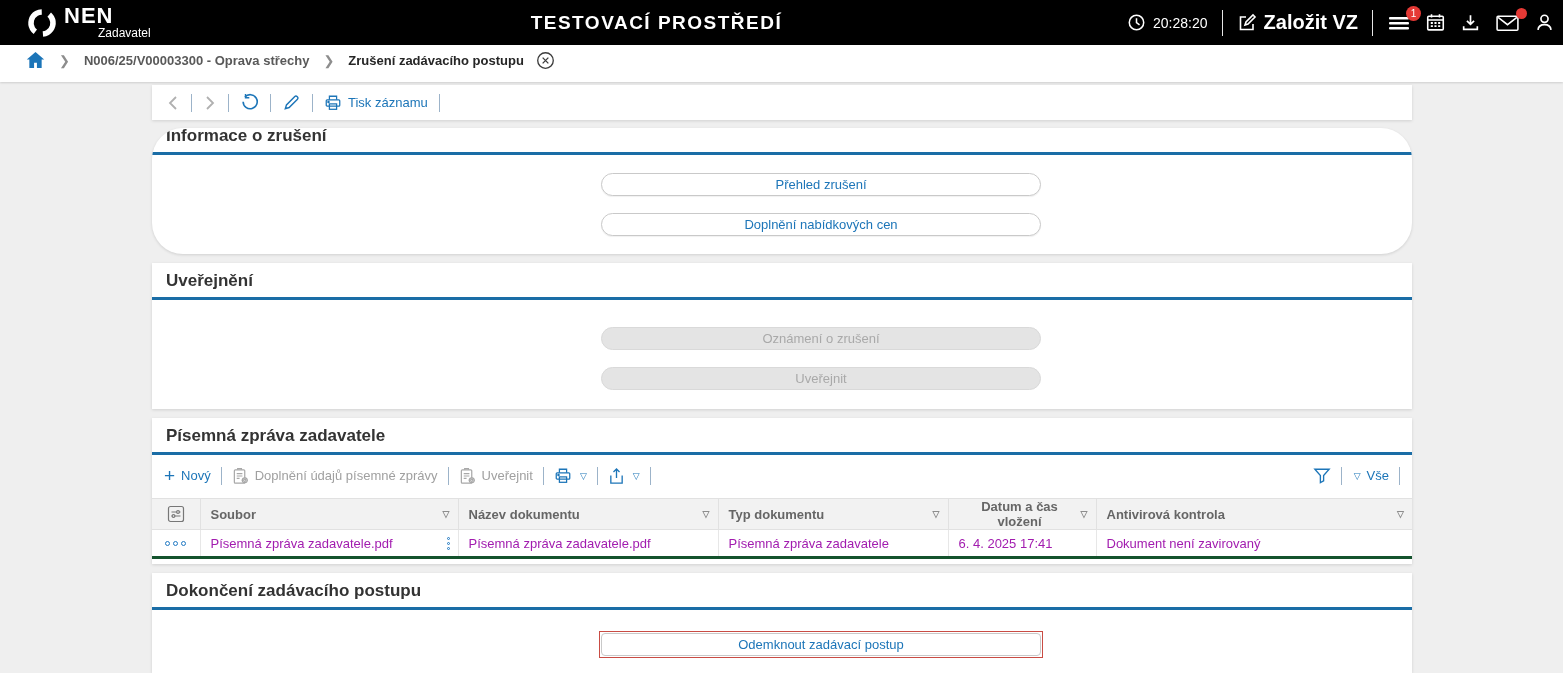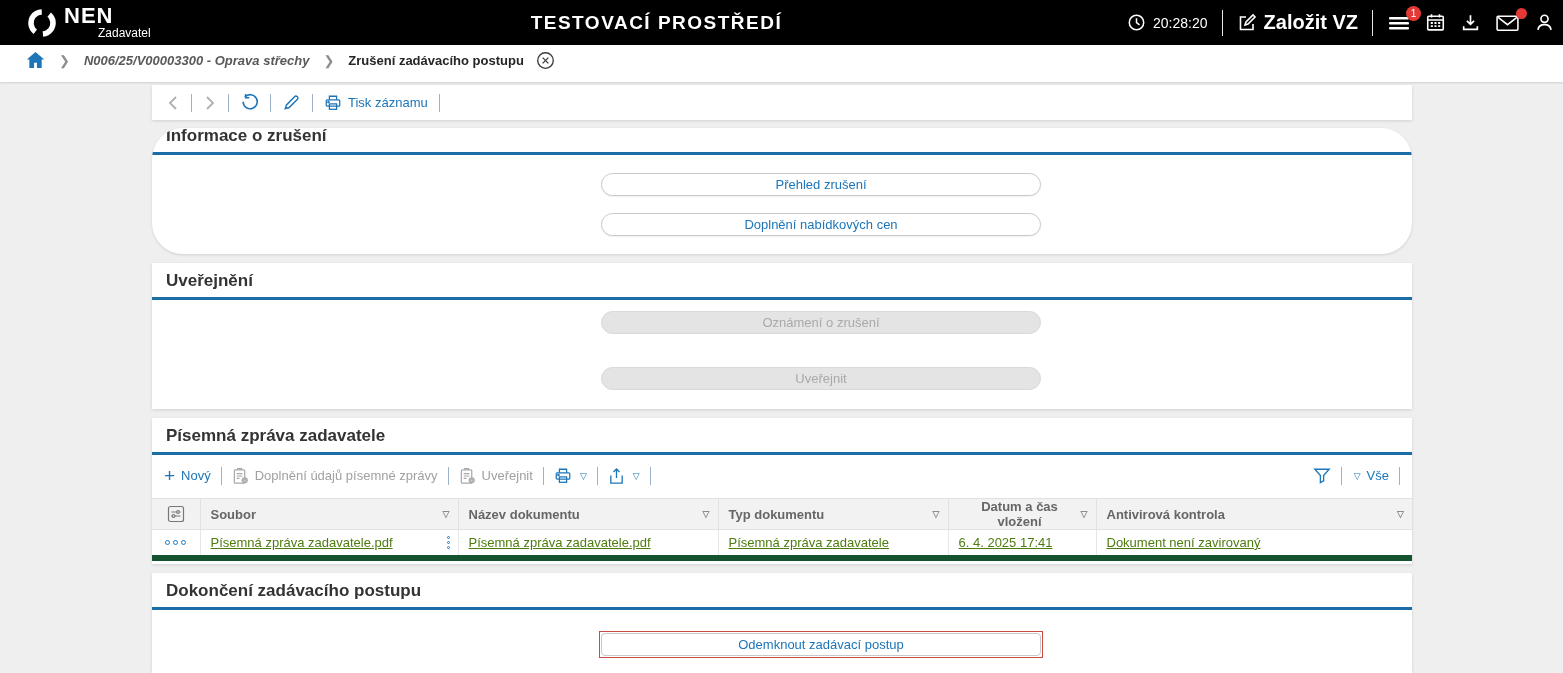--- a/index.html
+++ b/index.html
@@ -22,21 +22,21 @@
   .hdr-sep { width:1px; height:26px; background:rgba(255,255,255,.9); }
   .icon-badge-wrap { position:relative; }
   .badge { position:absolute; top:-7px; right:-10px; min-width:15px; height:15px; border-radius:8px;
            background:#e53935; color:#fff; font-size:10px; display:flex; align-items:center; justify-content:center; padding:0 3px; }
   .dot-badge { position:absolute; top:-5px; right:-7px; width:11px; height:11px; border-radius:50%; background:#e53935; }
 
   
   .breadcrumb-bar { position:absolute; top:45px; left:0; width:1563px; height:37px; background:#fff;
                     display:flex; align-items:center; padding:0 0 7px 26px; box-shadow:0 1px 2px rgba(0,0,0,.14); }
   .crumb-sep { color:#8d8d8d; font-size:13px; margin:0 14px; }
-  .crumb1 { color:#595959; font-size:13px; font-weight:bold;font-style:italic; }
+  .crumb1 { color:#595959; font-size:13px; font-weight:bold; }
   .crumb2 { color:#262626; font-size:13px; font-weight:bold; }
   .crumb-close { margin-left:12px; display:flex; align-items:center; cursor:pointer; }
 
   
   .panel { position:absolute; left:152px; width:1260px; background:#fff; box-shadow:0 1px 3px rgba(0,0,0,.13); }
   .section-title { font-size:17px; font-weight:bold; color:#333; padding:7px 14px 5px 14px; line-height:22px; }
   .section-rule { height:3px; background:#1a6da6; }
 
   
   .record-toolbar { top:85px; height:35px; display:flex; align-items:center; padding:0 14px; gap:11px; }
@@ -66,22 +66,22 @@
   .gt-gray { color:#a0a0a0; cursor:default; }
   .plus-glyph { font-size:19px; line-height:14px; font-weight:normal; }
   .dd-arrow { font-size:9px; margin-left:2px; }
 
   
   .doc-table { width:100%; border-collapse:collapse; font-size:13px; table-layout:fixed; margin-top:6px; }
   .doc-table th { background:#f2f2f2; color:#666; font-weight:bold; height:30px;
                   border-top:1px solid #e1e1e1; border-bottom:1px solid #e1e1e1; border-right:1px solid #e1e1e1;
                   padding:0 8px 0 10px; text-align:center; }
   .doc-table th:last-child, .doc-table td:last-child { border-right:none; }
-  .doc-table td { height:28px; border-bottom:6px solid #14532d; border-right:1px solid #e7e7e7;
-                  padding:0 8px 0 10px; color:#4d7c0f; white-space:nowrap; overflow:hidden;text-decoration:underline; }
+  .doc-table td { height:28px; border-bottom:3px solid #14532d; border-right:1px solid #e7e7e7;
+                  padding:0 8px 0 10px; color:#a21caf; white-space:nowrap; overflow:hidden; }
   .th-flex { display:flex; align-items:center; justify-content:space-between; }
   .th-filter { color:#8d8d8d; font-size:9px; cursor:pointer; }
   .cell-flex { display:flex; align-items:center; justify-content:space-between; }
   .tri-dots { display:flex; gap:3px; justify-content:center; }
   .tri-dots i { width:5px; height:5px; border-radius:50%; border:1.5px solid #2079c3; display:block; }
   .vdots { display:flex; flex-direction:column; gap:2px; align-items:center; cursor:pointer; }
   .vdots i { width:3px; height:3px; border-radius:50%; border:1px solid #2079c3; display:block; }
 
   
   .alert-outline { position:absolute; left:447px; top:58px; width:444px; height:27px; border:1px solid #c94c44;
@@ -230,21 +230,21 @@
   <div class="panel panel-cancel">
     <div class="section-title">Informace o zrušení</div>
     <div class="section-rule"></div>
     <div class="pill-btn" style="top:45px">Přehled zrušení</div>
     <div class="pill-btn" style="top:85px">Doplnění nabídkových cen</div>
   </div>
 
   <div class="panel panel-publish">
     <div class="section-title">Uveřejnění</div>
     <div class="section-rule"></div>
-    <div class="pill-btn disabled" style="top:48px">Oznámení o zrušení</div>
+    <div class="pill-btn disabled" style="top:64px">Oznámení o zrušení</div>
     <div class="pill-btn disabled" style="top:104px">Uveřejnit</div>
   </div>
 
   <div class="panel panel-report">
     <div class="section-title">Písemná zpráva zadavatele</div>
     <div class="section-rule"></div>
 
     <div class="grid-toolbar">
       <div class="gt-left">
         <span class="gt-item gt-blue">

